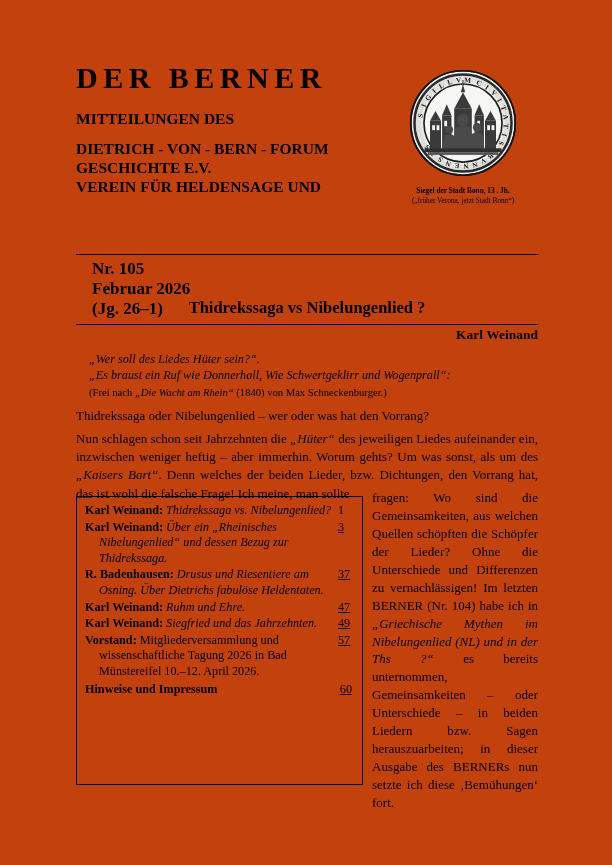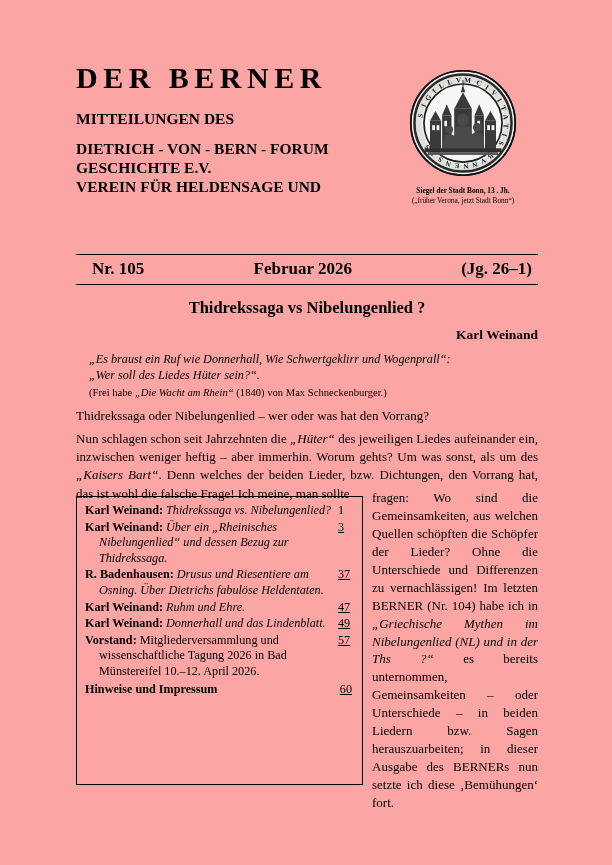--- a/index.html
+++ b/index.html
@@ -14,21 +14,21 @@
     font-family: "Liberation Serif", "DejaVu Serif", serif;
     color: #000000;
     overflow: hidden;
   }
 
   .page {
     position: absolute;
     left: 0; top: 0;
     width: 612px;
     height: 865px;
-    background: #fca5a5;
+    background: #c2410c;
   }
 
   
   .masthead {
     position: absolute;
     left: 76px;
     top: 62px;
     width: 462px;
   }
   .mast-row {
@@ -96,20 +96,21 @@
     position: absolute;
     left: 76px;
     top: 254px;
     width: 462px;
     border-top: 1.6px solid #000;
     border-bottom: 1.6px solid #000;
     padding: 4px 0 5px 0;
     display: flex;
     justify-content: space-between;
     align-items: baseline;
+    flex-direction: column;
   }
   .issue-bar div {
     font-size: 17px;
     font-weight: bold;
   }
   .issue-no { margin-left: 16px; }
   .issue-vol { margin-right: 6px; }
 
   
   .article-title {
@@ -337,23 +338,23 @@
   <div class="issue-bar">
     <div class="issue-no">Nr. 105</div>
     <div class="issue-date">Februar 2026</div>
     <div class="issue-vol">(Jg. 26–1)</div>
   </div>
 
   <div class="article-title">Thidrekssaga vs Nibelungenlied ?</div>
   <div class="article-author">Karl Weinand</div>
 
   <div class="epigraph">
+    <div class="it">„Wer soll des Liedes Hüter sein?“.</div>
     <div class="it">„Es braust ein Ruf wie Donnerhall, Wie Schwertgeklirr und Wogenprall“:</div>
-    <div class="it">„Wer soll des Liedes Hüter sein?“.</div>
-    <div class="epi-src"><span>(Frei habe </span><span class="it">„Die Wacht am Rhein“</span><span> (1840) von Max Schneckenburger.)</span></div>
+    <div class="epi-src"><span>(Frei nach </span><span class="it">„Die Wacht am Rhein“</span><span> (1840) von Max Schneckenburger.)</span></div>
   </div>
 
   <div class="lead">Thidrekssaga oder Nibelungenlied – wer oder was hat den Vorrang?</div>
 
   <div class="para2"><span>Nun schlagen schon seit Jahrzehnten die </span><span class="it">„Hüter“</span><span> des jeweiligen Liedes aufeinander ein, inzwischen weniger heftig – aber immerhin. Worum gehts? Um was sonst, als um des </span><span class="it">„Kaisers Bart“</span><span>. Denn welches der beiden Lieder, bzw. Dichtungen, den Vorrang hat, das ist wohl die falsche Frage! Ich meine, man sollte</span></div>
 
   <div class="toc-box">
 
     <div class="toc-item">
       <span class="toc-pg nolink">1</span><span class="who">Karl Weinand:</span> <span class="what">Thidrekssaga vs. Nibelungenlied?</span>
@@ -365,21 +366,21 @@
 
     <div class="toc-item">
       <span class="toc-pg">37</span><span class="who">R. Badenhausen:</span> <span class="what">Drusus und Riesentiere am Osning. Über Dietrichs fabulöse Heldentaten.</span>
     </div>
 
     <div class="toc-item">
       <span class="toc-pg">47</span><span class="who">Karl Weinand:</span> <span class="what">Ruhm und Ehre.</span>
     </div>
 
     <div class="toc-item">
-      <span class="toc-pg">49</span><span class="who">Karl Weinand:</span> <span class="what">Donnerhall und das Lindenblatt.</span>
+      <span class="toc-pg">49</span><span class="who">Karl Weinand:</span> <span class="what">Siegfried und das Jahrzehnten.</span>
     </div>
 
     <div class="toc-item">
       <span class="toc-pg">57</span><span class="who">Vorstand:</span> <span class="what plain">Mitgliederversammlung und wissenschaftliche Tagung 2026 in Bad Münstereifel 10.–12. April 2026.</span>
     </div>
 
     <div class="toc-last">
       <span class="toc-pg">60</span><span>Hinweise und Impressum</span>
     </div>
   </div>

